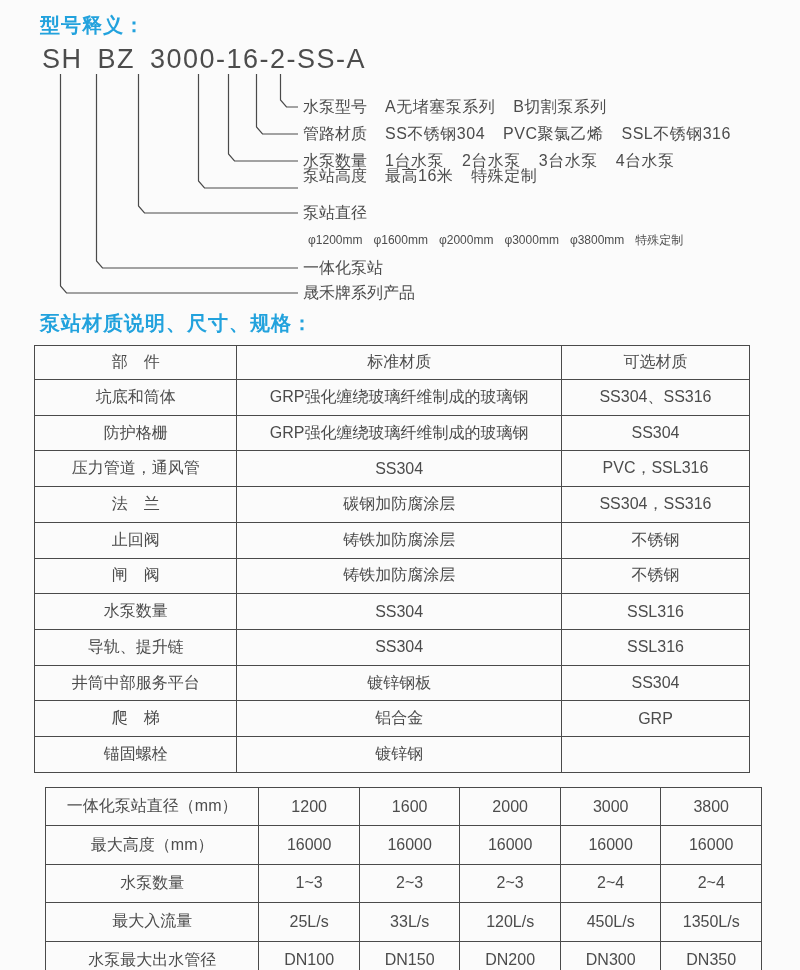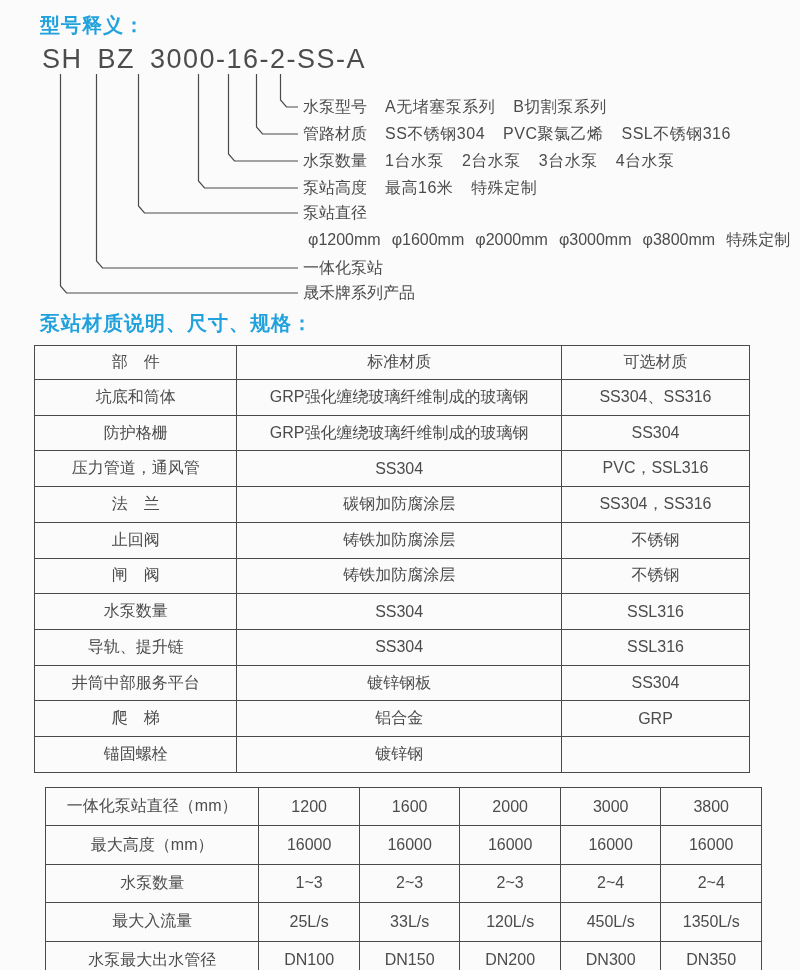--- a/index.html
+++ b/index.html
@@ -46,21 +46,21 @@
     gap:18px;
     font-size:16px;
     line-height:20px;
     white-space:nowrap;
   }
   .drow .dval{letter-spacing:0.5px;}
   .diam-row{
     position:absolute;
     left:308px;top:230px;
     display:flex;gap:11px;
-    font-size:16px;line-height:20px;
+    font-size:12px;line-height:20px;
     white-space:nowrap;
   }
   table{
     position:absolute;
     border-collapse:collapse;
     table-layout:fixed;
     font-size:16px;
     color:var(--color-text);
   }
   th,td{
@@ -111,21 +111,21 @@
     <span class="dval">PVC聚氯乙烯</span>
     <span class="dval">SSL不锈钢316</span>
   </div>
   <div class="drow" style="top:151px">
     <span class="dlab">水泵数量</span>
     <span class="dval">1台水泵</span>
     <span class="dval">2台水泵</span>
     <span class="dval">3台水泵</span>
     <span class="dval">4台水泵</span>
   </div>
-  <div class="drow" style="top:178px">
+  <div class="drow" style="top:166px">
     <span class="dlab">泵站高度</span>
     <span class="dval">最高16米</span>
     <span class="dval">特殊定制</span>
   </div>
   <div class="drow" style="top:203px">
     <span class="dlab">泵站直径</span>
   </div>
   <div class="diam-row">
     <span class="dval">φ1200mm</span>
     <span class="dval">φ1600mm</span>

